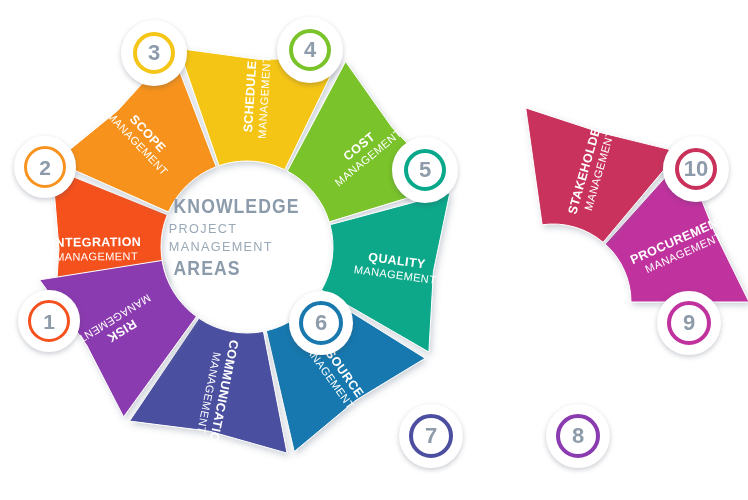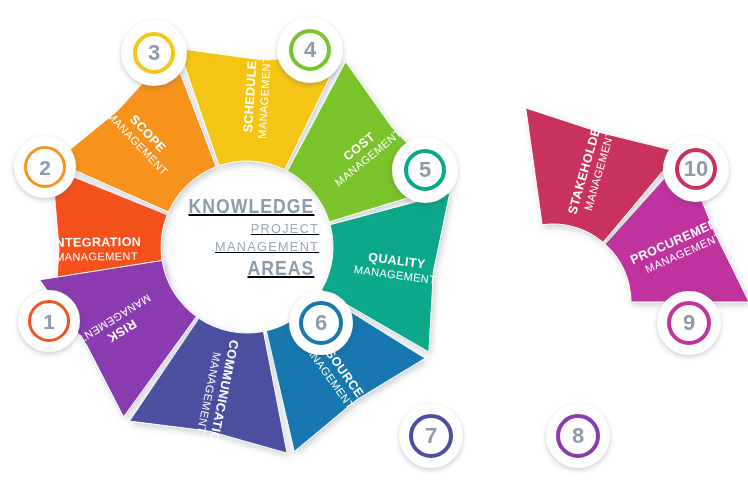--- a/index.html
+++ b/index.html
@@ -12,21 +12,21 @@
     fill:#ffffff;
     font-family:"Liberation Sans", sans-serif;
     font-weight:700;
     letter-spacing:0.4px;
   }
   .seg-label .l1{font-size:12.5px;}
   .seg-label .l2{font-size:11px;font-weight:400;}
 
   
   .center-text{position:absolute;left:164px;top:196px;width:160px;
-     text-align:right;pointer-events:none;text-decoration:underline;}
+     text-align:left;pointer-events:none;}
   .ct-knowledge{
      font-family:"Liberation Sans", sans-serif;
      font-weight:700;font-size:20px;letter-spacing:1.2px;
      color:#8b9bab;line-height:1.05;
      transform:scaleX(.88);}
   .ct-sub{
      font-family:"Liberation Sans", sans-serif;
      font-weight:400;font-size:13.5px;letter-spacing:1.4px;
      color:#9aa9b7;line-height:1.32;margin-top:3px;
      transform:scaleX(.94);}

